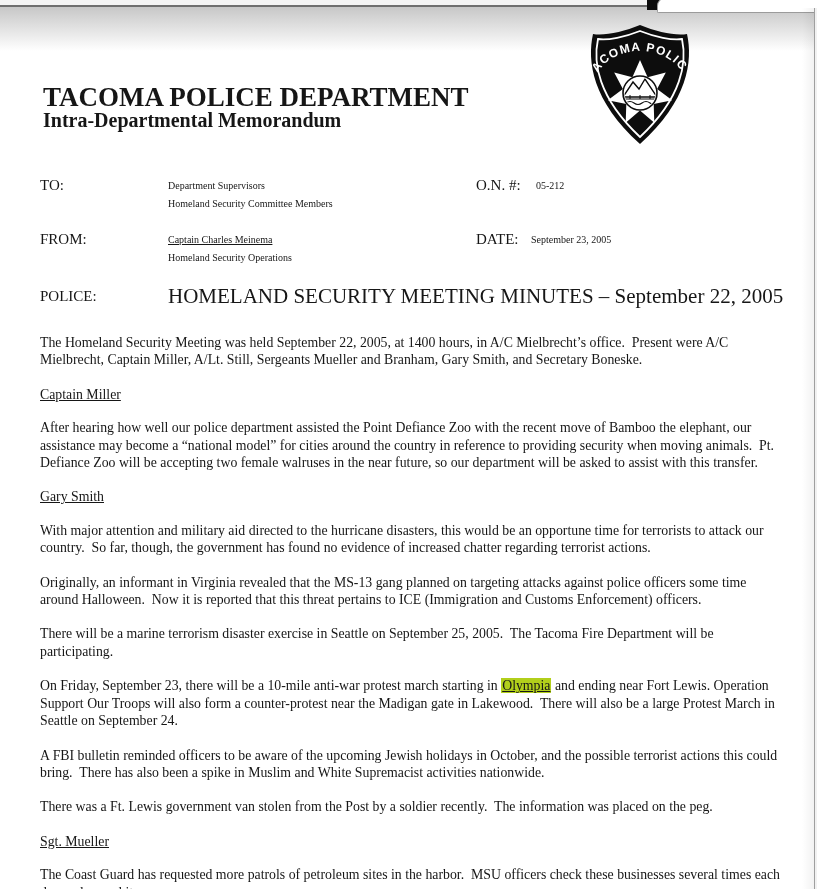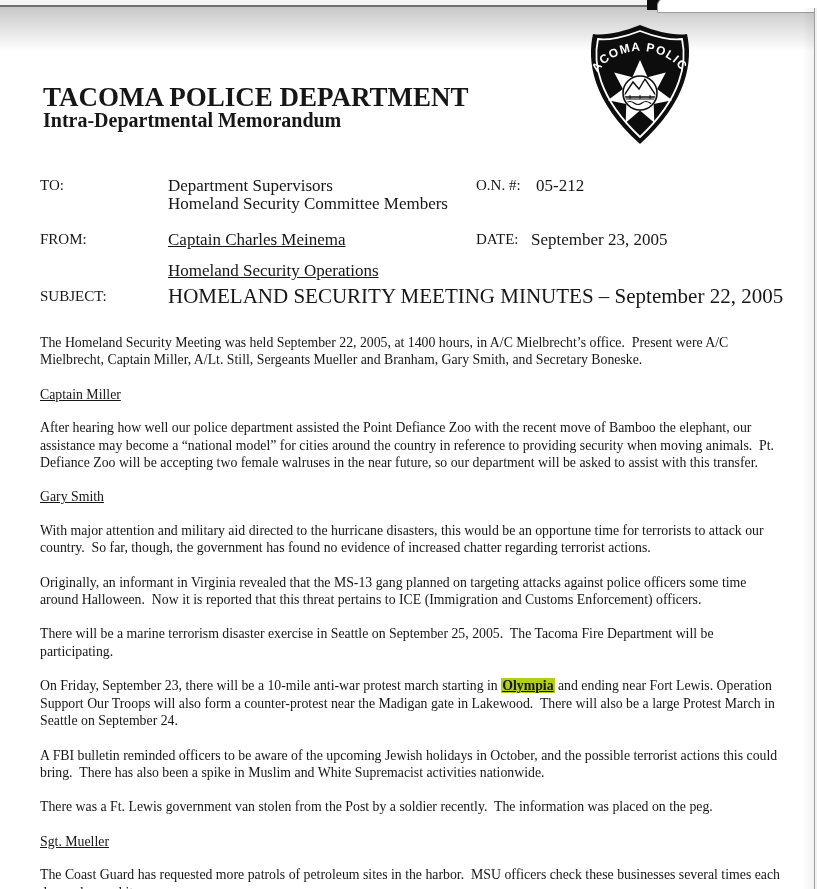--- a/index.html
+++ b/index.html
@@ -20,28 +20,28 @@
   .right-shadow{position:absolute;right:3px;top:8px;bottom:0;width:12px;
     background:linear-gradient(to left,rgba(0,0,0,0.05),rgba(0,0,0,0));}
   .right-edge-line{position:absolute;right:2px;top:8px;bottom:0;width:1px;background:#9f9f9f;}
   .right-edge-outer{position:absolute;right:0;top:8px;bottom:0;width:2px;background:#f1f1f1;}
   
   .title1{position:absolute;left:43px;top:83px;font-size:27px;font-weight:bold;line-height:1.05;}
   .title2{position:absolute;left:43px;top:110px;font-size:20px;font-weight:bold;line-height:1.05;}
   .badge{position:absolute;left:584px;top:22px;width:112px;height:126px;}
   
   .meta-label{position:absolute;font-weight:normal;font-size:15px;line-height:18px;white-space:nowrap;}
-  .meta-val{position:absolute;font-size:17px;line-height:18px;white-space:nowrap;}
+  .meta-val{position:absolute;font-size:10px;line-height:18px;white-space:nowrap;}
   
   .doc-body{position:absolute;left:40px;top:318px;width:747px;
     font-size:13.8px;line-height:17.4px;}
   .doc-body p{margin:16px 0 17px 0;white-space:pre-wrap;}
   .sec-heading{margin:0;font-size:13.8px;font-weight:normal;text-decoration:underline;
     line-height:17.4px;}
-  mark.hl{background:#b2cf1b;color:inherit;text-decoration:underline;padding:0 1px;font-weight:bold;}
+  mark.hl{background:#b2cf1b;color:inherit;text-decoration:underline;padding:0 1px;}
 </style>
 </head>
 <body>
 
 <div>
 
   <div class="top-strip"></div>
   <div class="page-top-gradient"></div>
   <div class="top-line"></div>
   <div class="corner-black"></div>
@@ -77,25 +77,25 @@
   </svg>
 
   <div class="meta-label" style="left:40px;top:176px;">TO:</div>
   <div class="meta-val" style="left:168px;top:177px;">Department Supervisors</div>
   <div class="meta-val" style="left:168px;top:195px;">Homeland Security Committee Members</div>
   <div class="meta-label" style="left:476px;top:176px;">O.N. #:</div>
   <div class="meta-val" style="left:536px;top:177px;">05-212</div>
 
   <div class="meta-label" style="left:40px;top:230px;">FROM:</div>
   <div class="meta-val" style="left:168px;top:231px;text-decoration:underline;">Captain Charles Meinema</div>
-  <div class="meta-val" style="left:168px;top:262px;text-decoration:underline;">Homeland Security Operations</div>
+  <div class="meta-val" style="left:168px;top:249px;">Homeland Security Operations</div>
   <div class="meta-label" style="left:476px;top:230px;">DATE:</div>
   <div class="meta-val" style="left:531px;top:231px;">September 23, 2005</div>
 
-  <div class="meta-label" style="left:40px;top:287px;">SUBJECT:</div>
+  <div class="meta-label" style="left:40px;top:287px;">POLICE:</div>
   <div class="meta-label" style="left:168px;top:287px;font-size:21px;">HOMELAND SECURITY MEETING MINUTES – September 22, 2005</div>
 
   <div class="doc-body">
     <p>The Homeland Security Meeting was held September 22, 2005, at 1400 hours, in A/C Mielbrecht’s office.  Present were A/C Mielbrecht, Captain Miller, A/Lt. Still, Sergeants Mueller and Branham, Gary Smith, and Secretary Boneske.</p>
     <h3 class="sec-heading">Captain Miller</h3>
     <p>After hearing how well our police department assisted the Point Defiance Zoo with the recent move of Bamboo the elephant, our assistance may become a “national model” for cities around the country in reference to providing security when moving animals.  Pt. Defiance Zoo will be accepting two female walruses in the near future, so our department will be asked to assist with this transfer.</p>
     <h3 class="sec-heading">Gary Smith</h3>
     <p>With major attention and military aid directed to the hurricane disasters, this would be an opportune time for terrorists to attack our country.  So far, though, the government has found no evidence of increased chatter regarding terrorist actions.</p>
     <p>Originally, an informant in Virginia revealed that the MS-13 gang planned on targeting attacks against police officers some time around Halloween.  Now it is reported that this threat pertains to ICE (Immigration and Customs Enforcement) officers.</p>
     <p>There will be a marine terrorism disaster exercise in Seattle on September 25, 2005.  The Tacoma Fire Department will be participating.</p>

